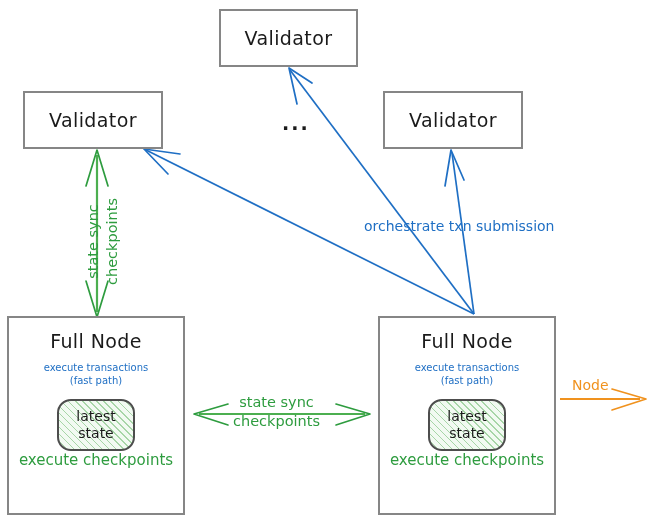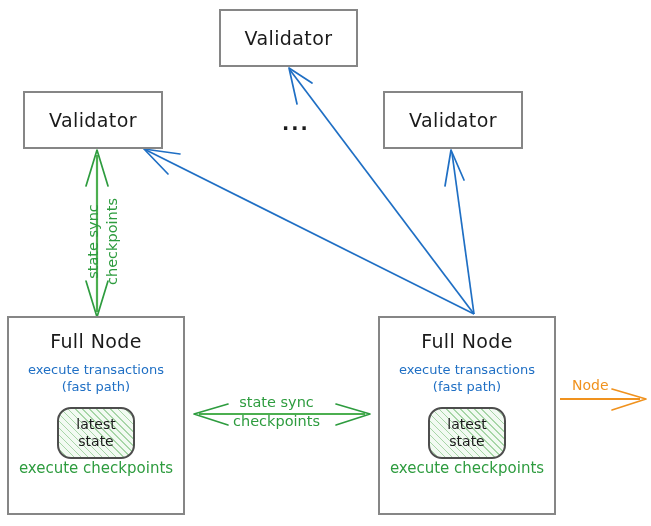--- a/index.html
+++ b/index.html
@@ -50,21 +50,21 @@
   }
   .fullnode-title {
     font-family: "DejaVu Sans", sans-serif;
     font-size: 19px;
     color: #1a1a1a;
     margin-top: 12px;
     letter-spacing: 0.4px;
   }
   .fullnode-exec {
     font-family: "DejaVu Sans", sans-serif;
-    font-size: 13px;
+    font-size: 10px;
     color: #1f6fc4;
     margin-top: 9px;
     text-align: center;
     line-height: 1.32;
   }
   .state-box {
     margin-top: 12px;
     width: 78px;
     height: 52px;
     box-sizing: border-box;
@@ -197,20 +197,21 @@
       <div class="state-line">state</div>
     </div>
     <div class="fullnode-checkpoints">execute checkpoints</div>
   </div>
 
   <div class="edge-label label-green label-rot" style="left:84px; top:285px;">
     <div>state sync</div>
     <div>checkpoints</div>
   </div>
 
+  <div class="edge-label label-blue" style="left:364px; top:218px;">orchestrate txn submission</div>
 
   <div class="edge-label label-green" style="left:233px; top:393px; text-align:center;">
     <div>state sync</div>
     <div>checkpoints</div>
   </div>
 
   <div class="edge-label label-orange" style="left:572px; top:377px;">Node</div>
 
 </div>
 

